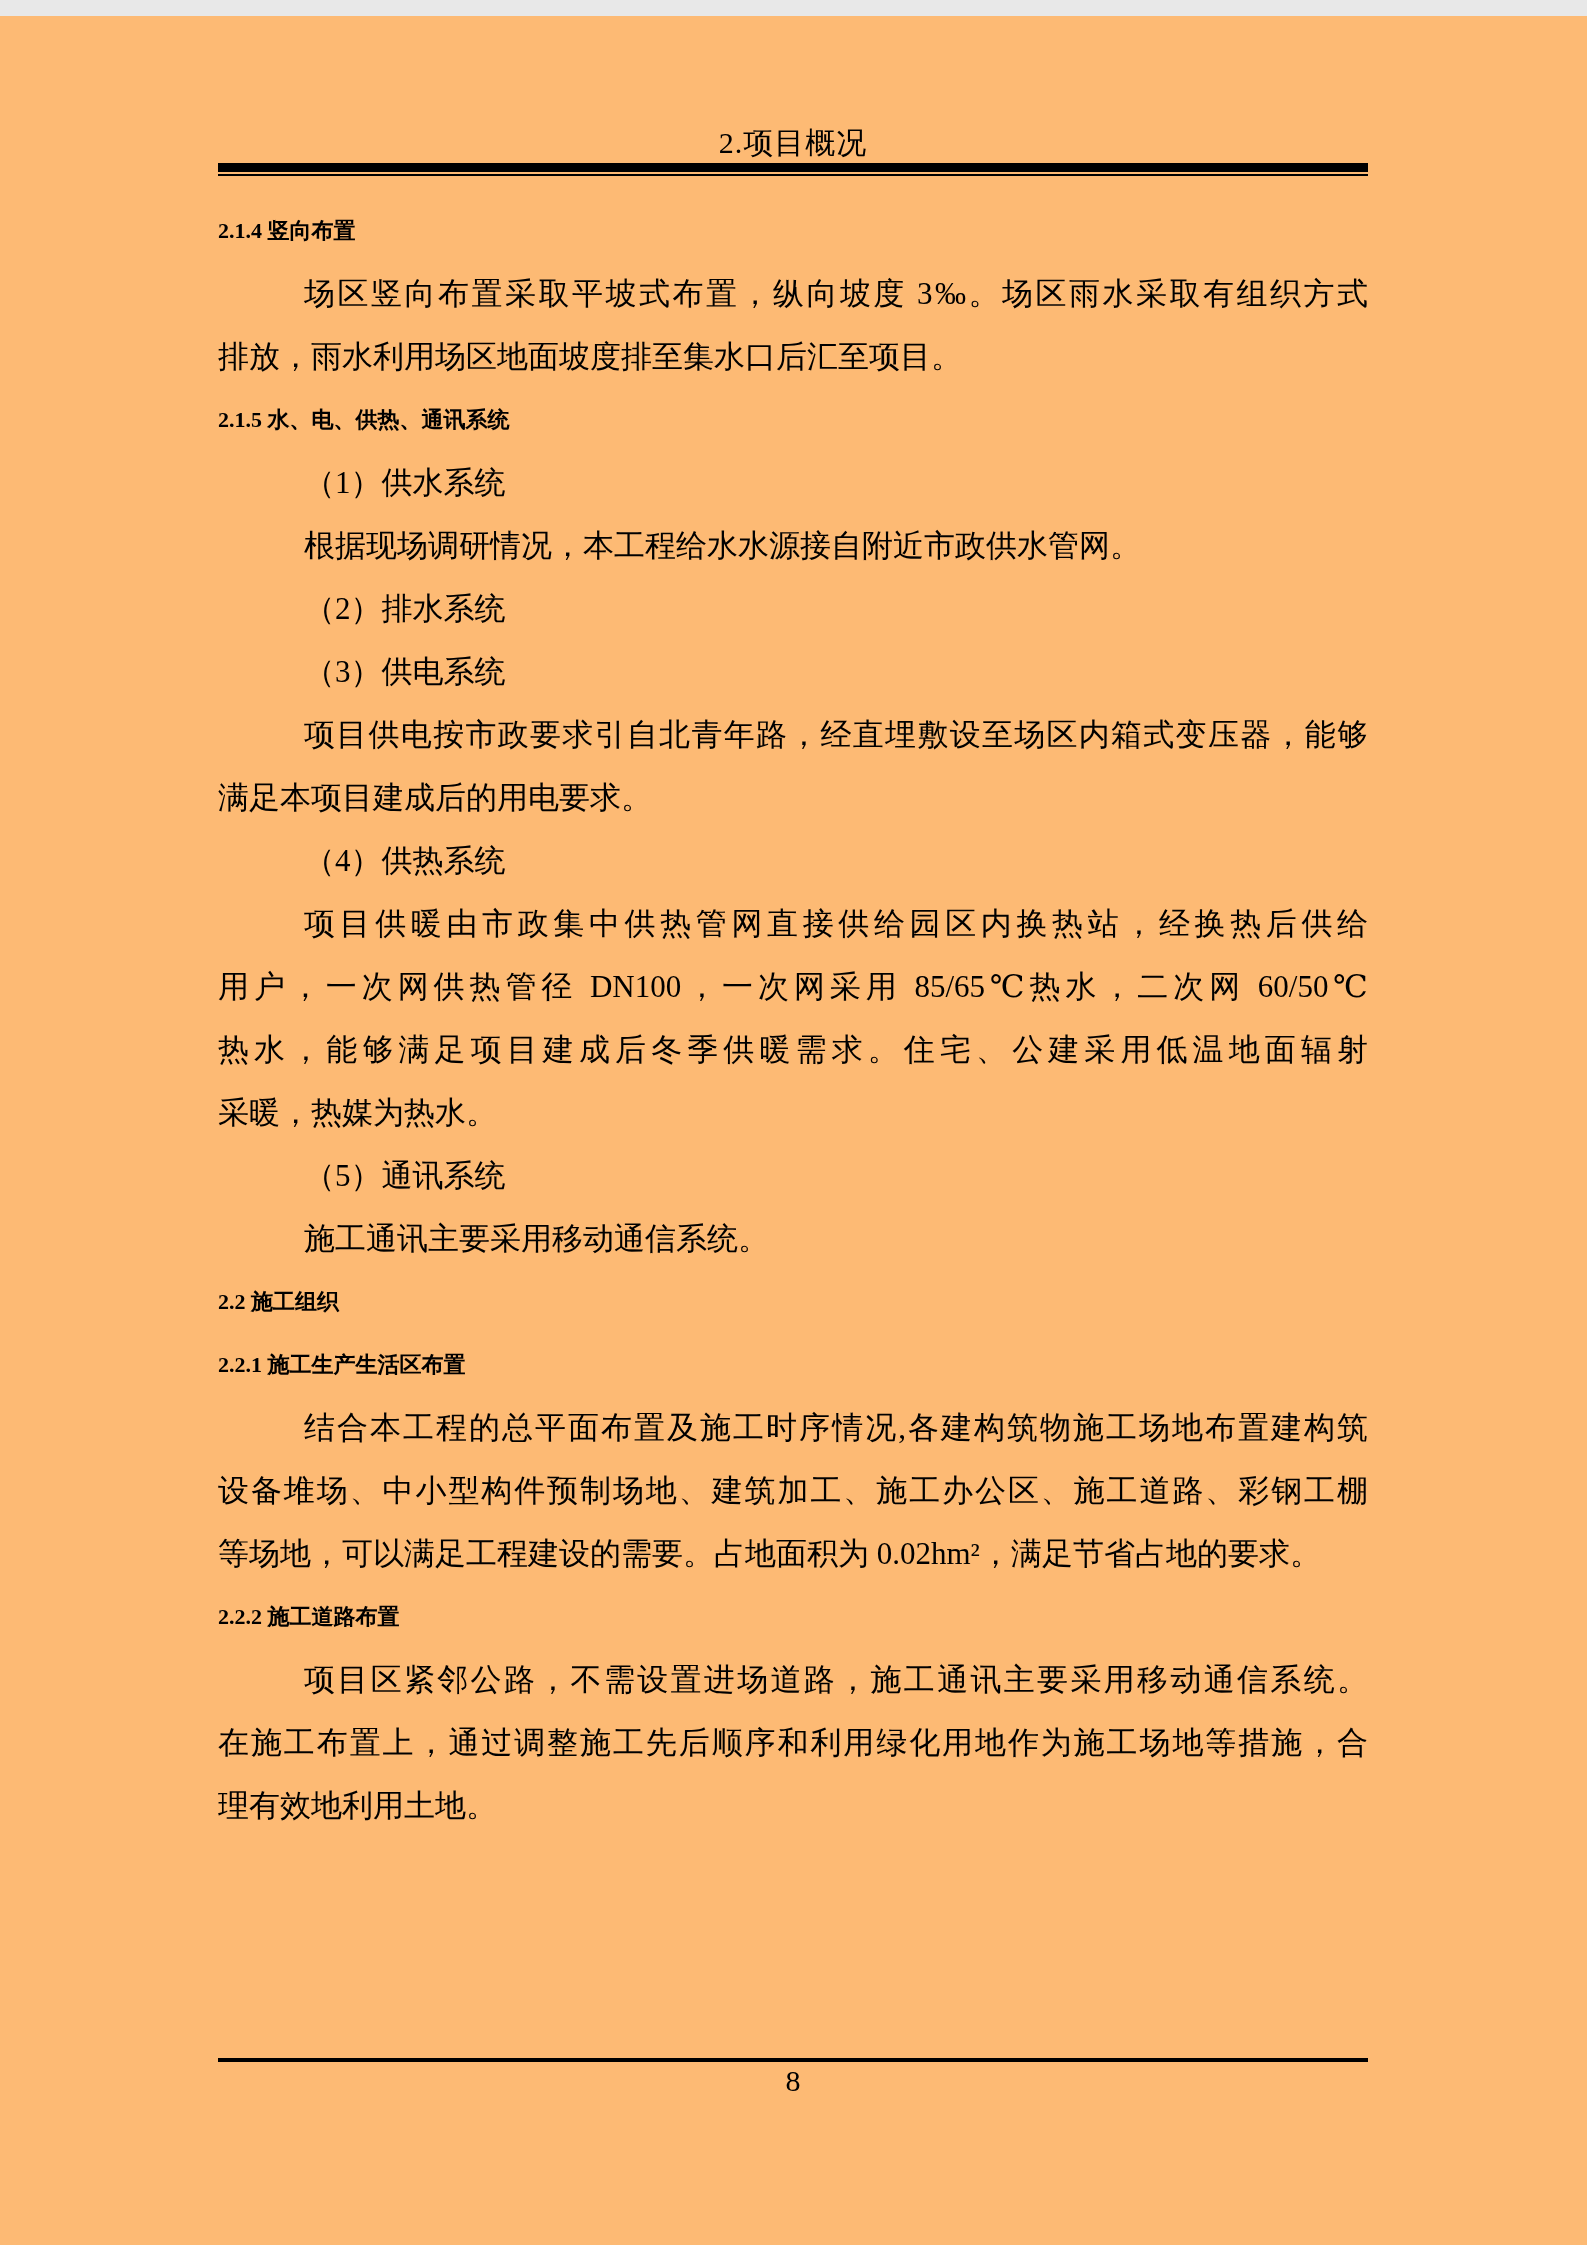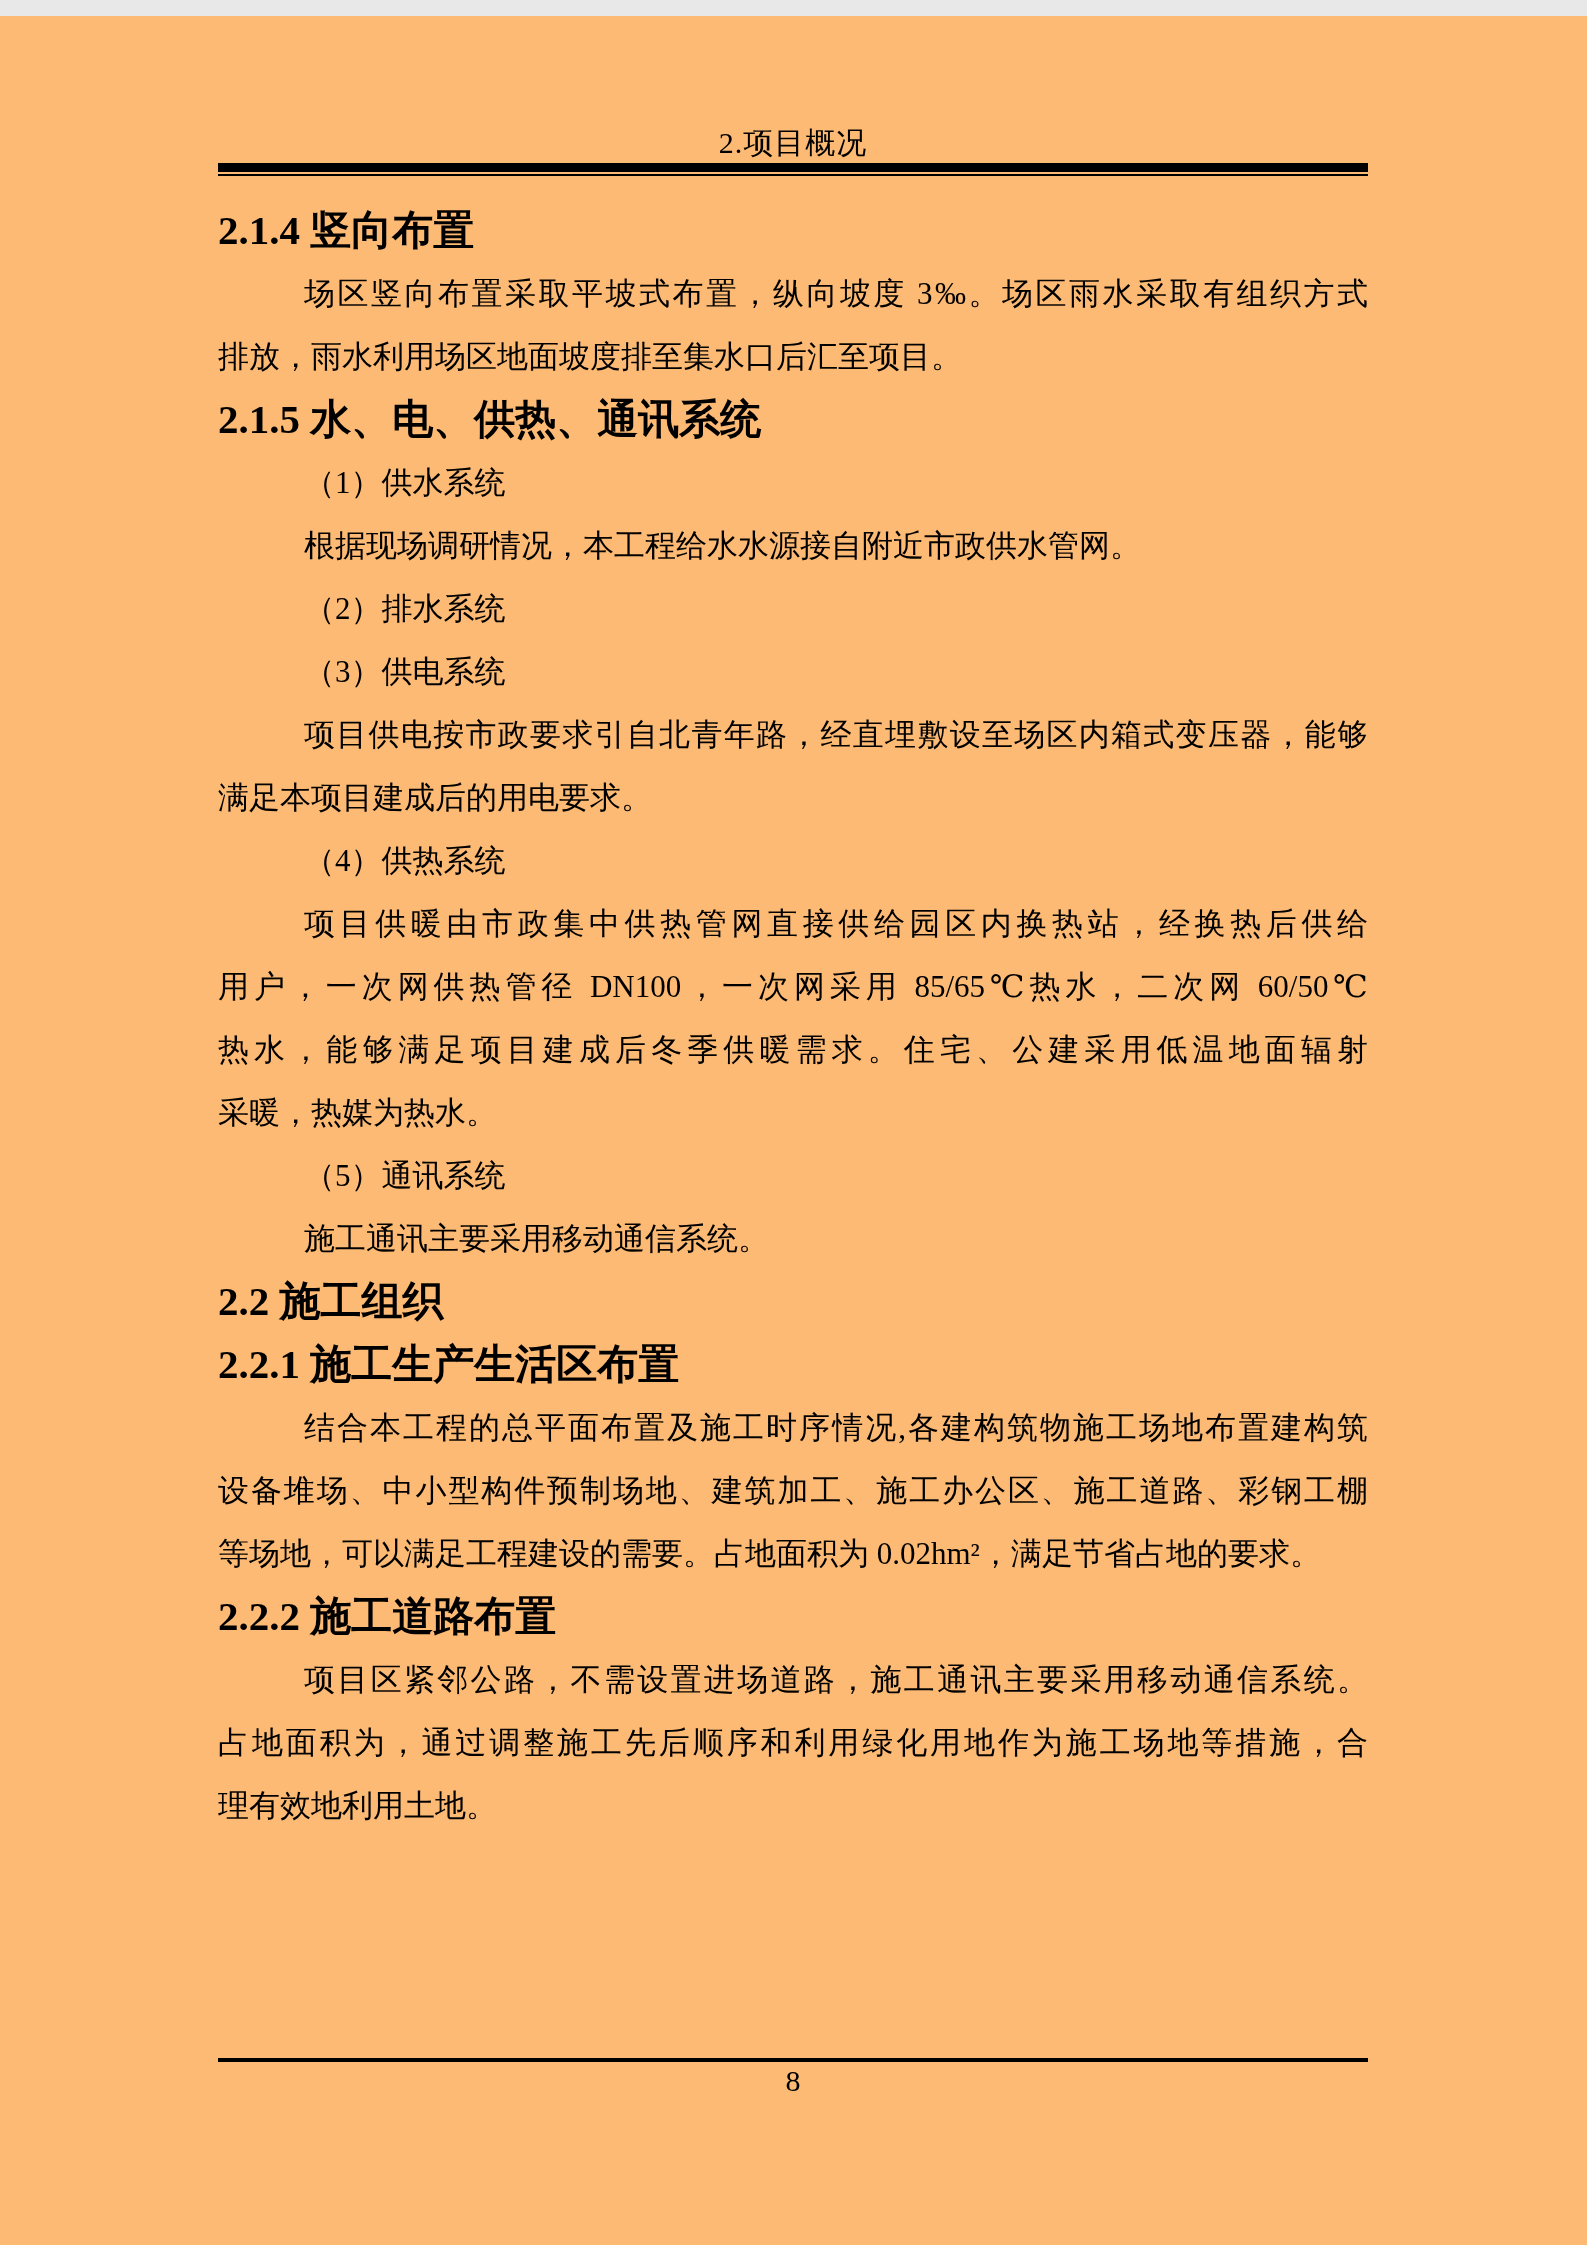--- a/index.html
+++ b/index.html
@@ -39,21 +39,21 @@
 
   
   .doc-content {
     position: absolute;
     top: 183px;
     left: 218px;
     width: 1150px;
     font-size: 31px;
   }
   .doc-heading {
-    font-size: 41px;
+    font-size: 22px;
     font-weight: bold;
     line-height: 63px;
     white-space: nowrap;
     text-align: left;
   }
   .doc-para { width: 100%; }
   .doc-line {
     line-height: 63px;
     text-align: justify;
     text-align-last: justify;
@@ -135,21 +135,21 @@
       <div class="doc-heading">2.2 施工组织</div>
       <div class="doc-heading">2.2.1 施工生产生活区布置</div>
       <div class="doc-para">
         <div class="doc-line first">结合本工程的总平面布置及施工时序情况,各建构筑物施工场地布置建构筑</div>
         <div class="doc-line">设备堆场、中小型构件预制场地、建筑加工、施工办公区、施工道路、彩钢工棚</div>
         <div class="doc-line last">等场地，可以满足工程建设的需要。占地面积为 0.02hm²，满足节省占地的要求。</div>
       </div>
       <div class="doc-heading">2.2.2 施工道路布置</div>
       <div class="doc-para">
         <div class="doc-line first">项目区紧邻公路，不需设置进场道路，施工通讯主要采用移动通信系统。</div>
-        <div class="doc-line">占地面积为，通过调整施工先后顺序和利用绿化用地作为施工场地等措施，合</div>
+        <div class="doc-line">在施工布置上，通过调整施工先后顺序和利用绿化用地作为施工场地等措施，合</div>
         <div class="doc-line last">理有效地利用土地。</div>
       </div>
     </div>
 
   <div class="footer-rule"></div>
 
   <div class="page-number">8</div>
 
 </div>
 

